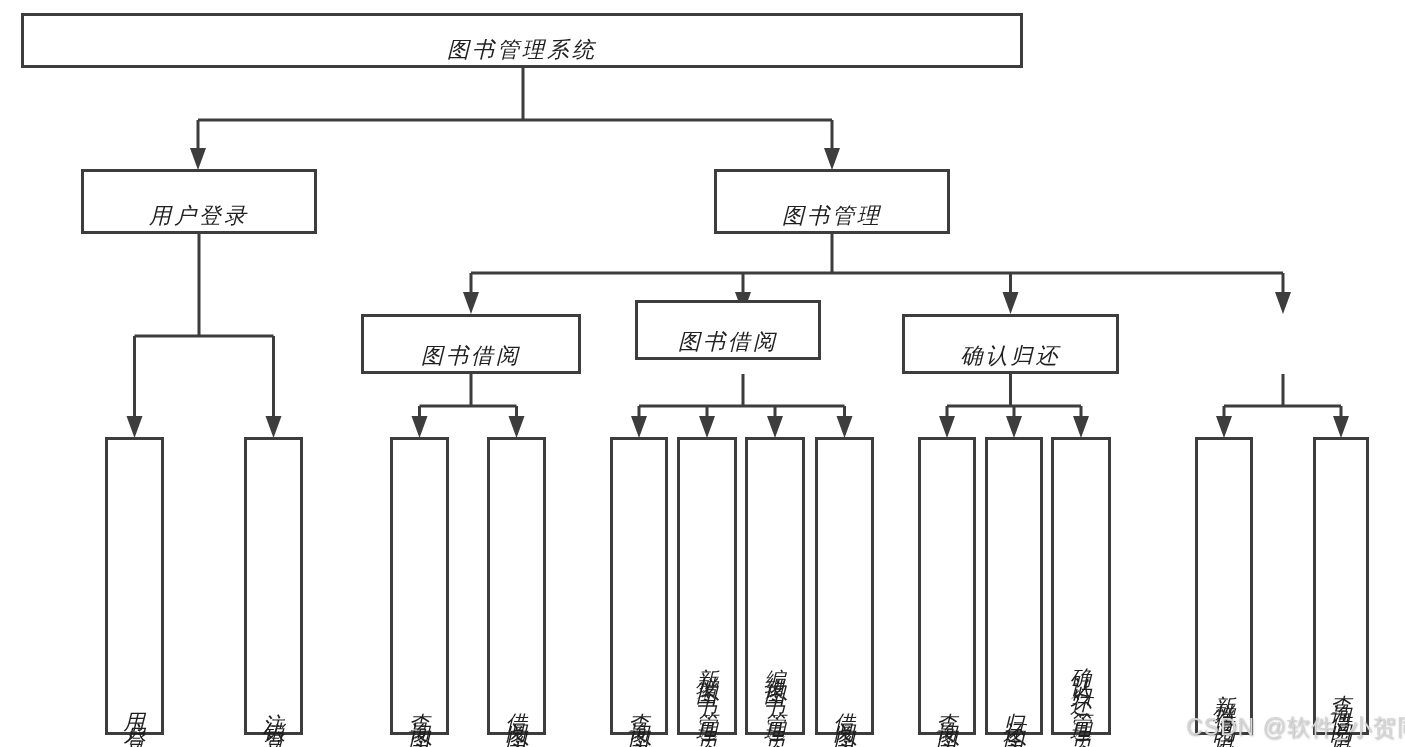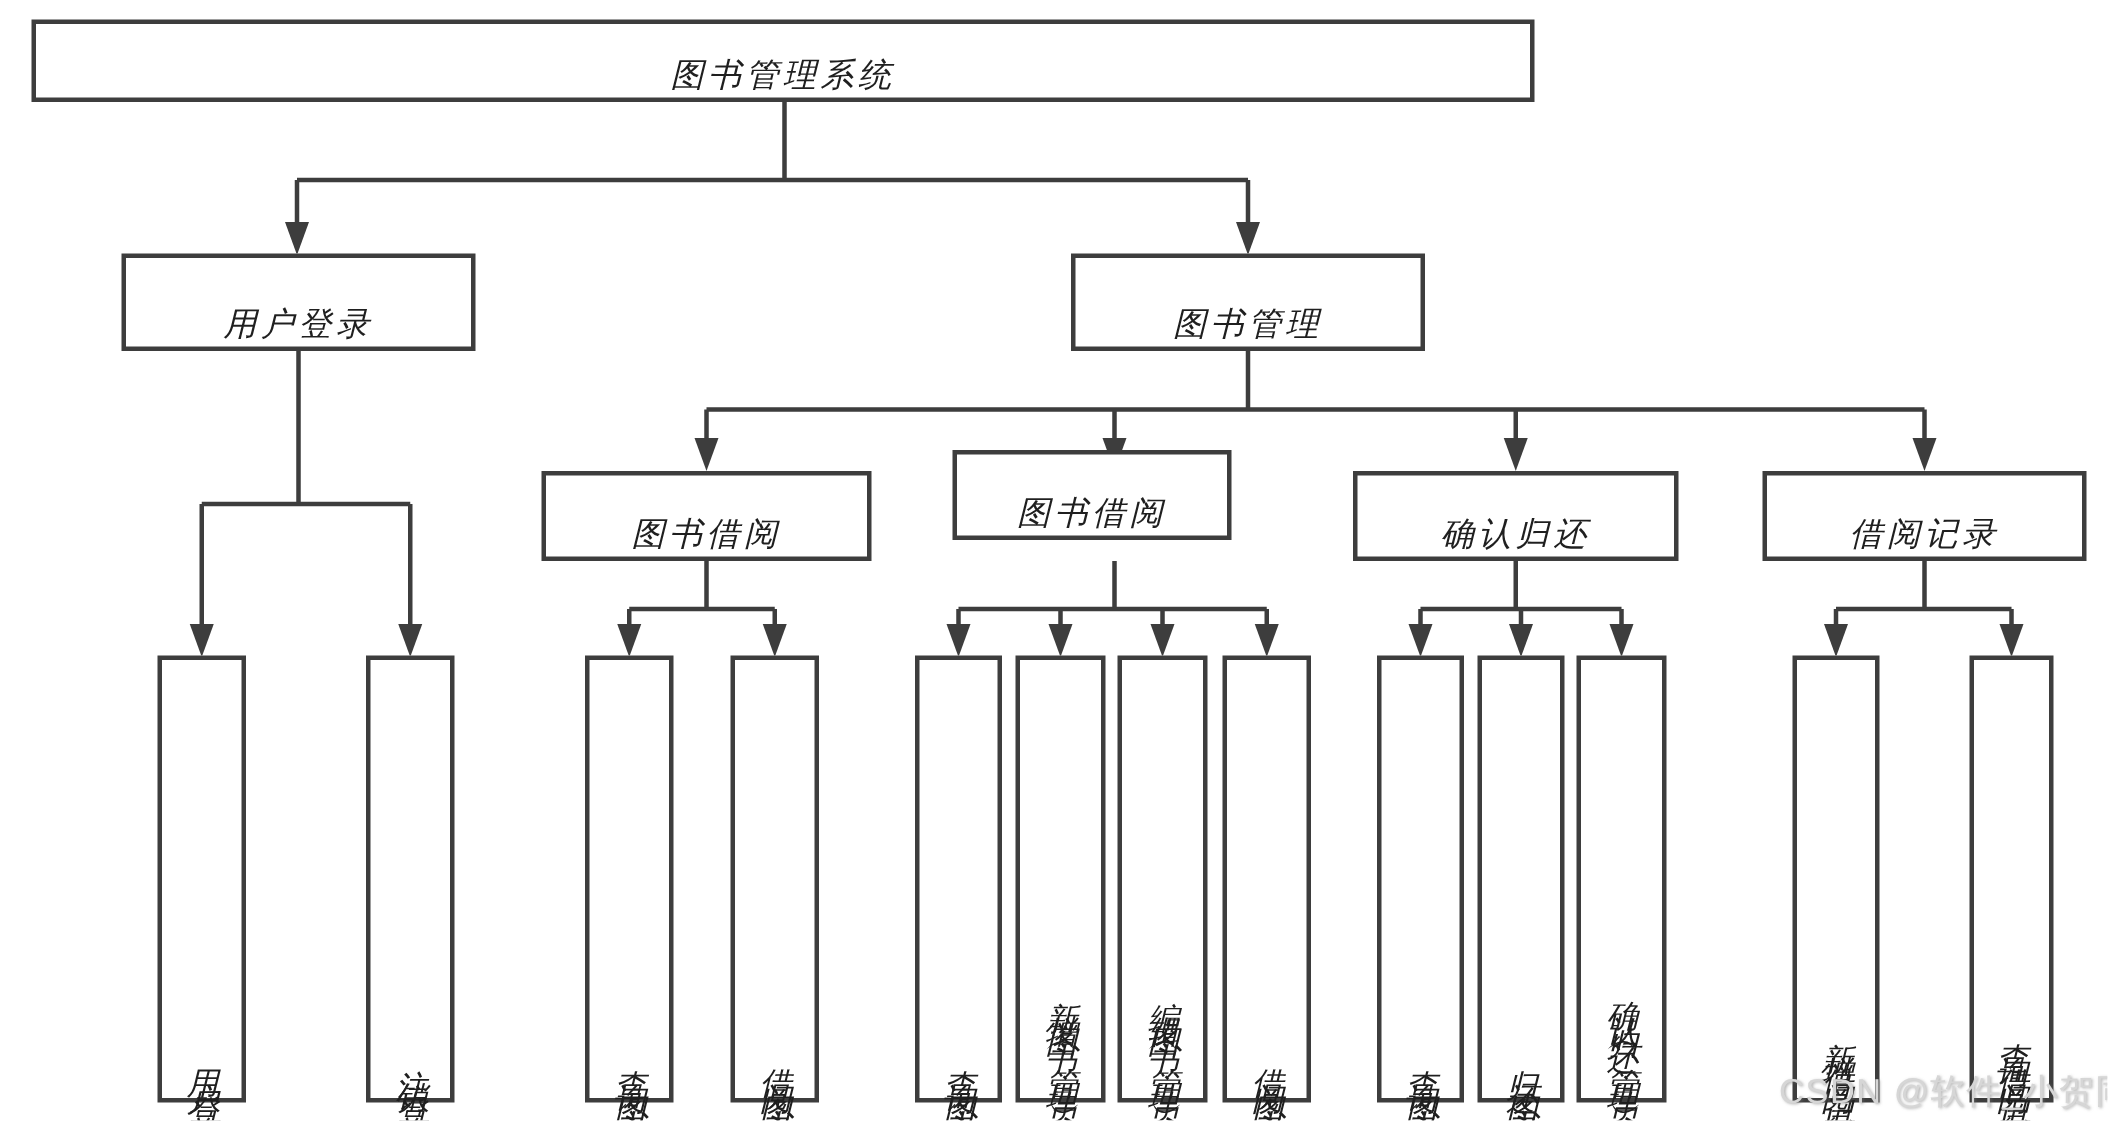--- a/index.html
+++ b/index.html
@@ -85,23 +85,20 @@
 
   <div class="box hbox" style="left:361px;top:314px;width:220px;height:60px">
     <span>图书借阅</span>
   </div>
   <div class="box hbox" style="left:635px;top:300px;width:186px;height:60px">
     <span>图书借阅</span>
   </div>
   <div class="box hbox" style="left:902px;top:314px;width:217px;height:60px">
     <span>确认归还</span>
   </div>
-  <div class="box hbox" style="left:1175px;top:314px;width:216px;height:60px">
-    <span>借阅记录</span>
-  </div>
 
   <div class="box leaf" style="left:105px;width:59px">
     <span class="vtext">用户登录</span>
   </div>
   <div class="box leaf" style="left:244px;width:59px">
     <span class="vtext">注销登录</span>
   </div>
 
   <div class="box leaf" style="left:390px;width:59px">
     <span class="vtext">查询图书</span>

